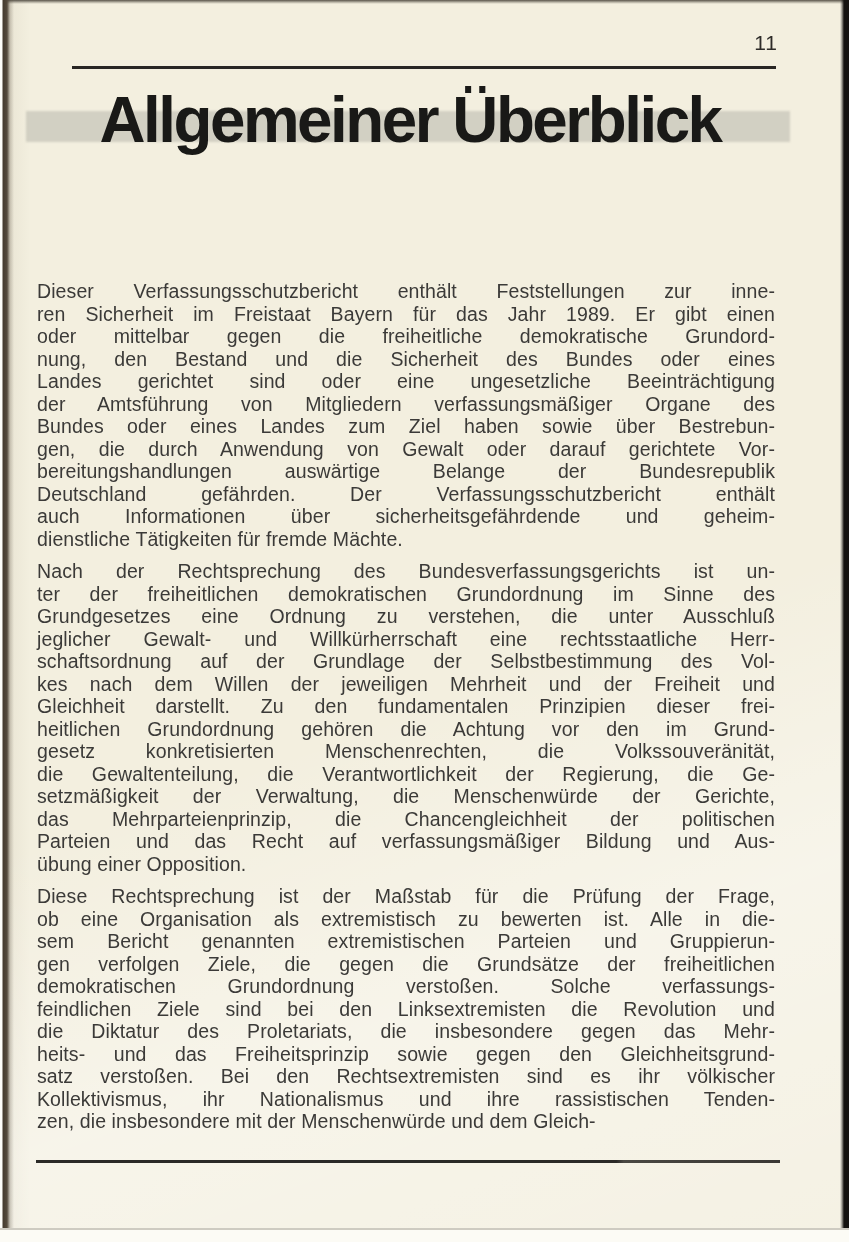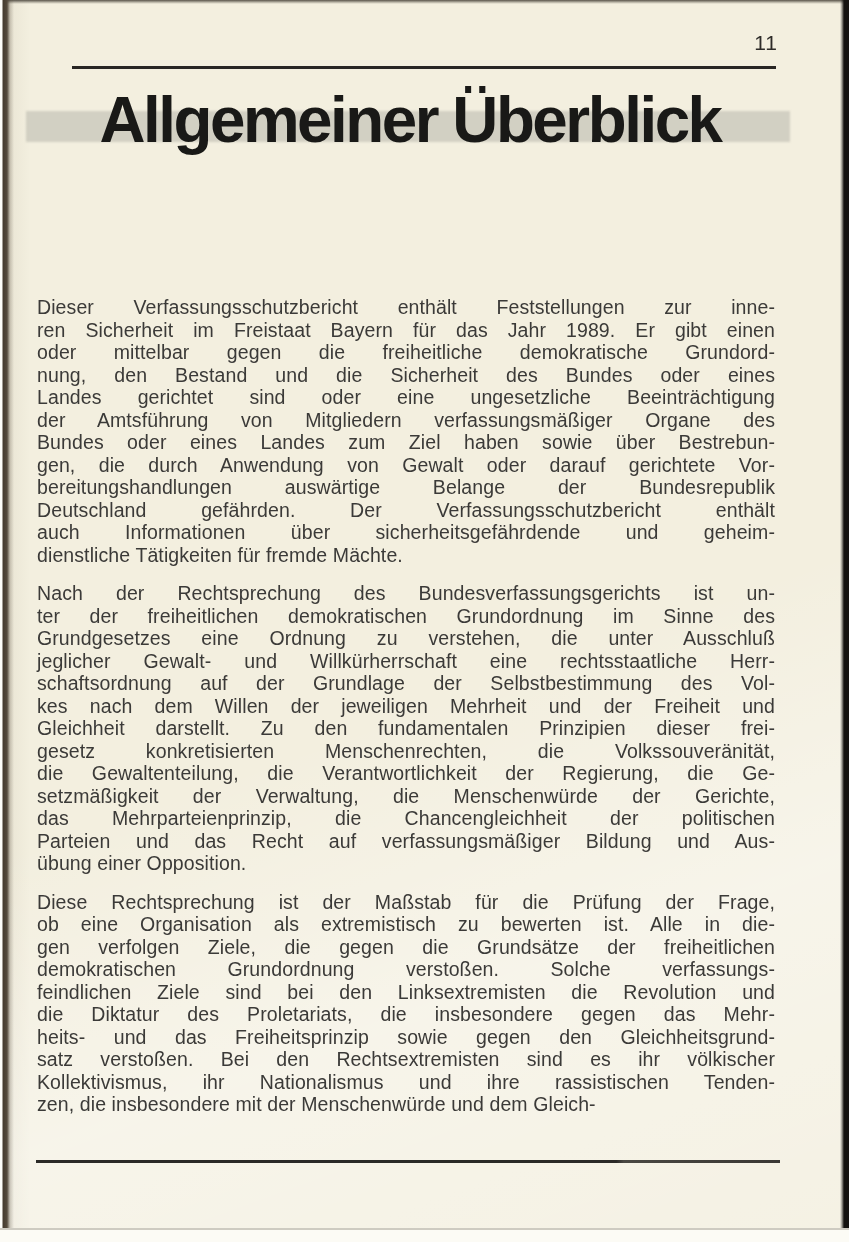--- a/index.html
+++ b/index.html
@@ -90,21 +90,21 @@
   .body-text {
     position: absolute;
     top: 280px;
     left: 37px;
     width: 738px;
     font-size: 19.5px;
     line-height: 22.5px;
     color: var(--text-color, #3b3a38);
     letter-spacing: 0.1px;
   }
-  .paragraph { margin: 16px 0 10px 0; }
+  .paragraph { margin: 0 0 10px 0; }
   .line {
     text-align: justify;
     text-align-last: justify;
     white-space: normal;
   }
   .line.last {
     text-align-last: left;
   }
   .bottom-rule {
     position: absolute;
@@ -143,30 +143,32 @@
         <div class="line last">dienstliche Tätigkeiten für fremde Mächte.</div>
       </div>
       <div class="paragraph">
         <div class="line">Nach der Rechtsprechung des Bundesverfassungsgerichts ist un-</div>
         <div class="line">ter der freiheitlichen demokratischen Grundordnung im Sinne des</div>
         <div class="line">Grundgesetzes eine Ordnung zu verstehen, die unter Ausschluß</div>
         <div class="line">jeglicher Gewalt- und Willkürherrschaft eine rechtsstaatliche Herr-</div>
         <div class="line">schaftsordnung auf der Grundlage der Selbstbestimmung des Vol-</div>
         <div class="line">kes nach dem Willen der jeweiligen Mehrheit und der Freiheit und</div>
         <div class="line">Gleichheit darstellt. Zu den fundamentalen Prinzipien dieser frei-</div>
+        <div class="line">heitlichen Grundordnung gehören die Achtung vor den im Grund-</div>
         <div class="line">gesetz konkretisierten Menschenrechten, die Volkssouveränität,</div>
         <div class="line">die Gewaltenteilung, die Verantwortlichkeit der Regierung, die Ge-</div>
         <div class="line">setzmäßigkeit der Verwaltung, die Menschenwürde der Gerichte,</div>
         <div class="line">das Mehrparteienprinzip, die Chancengleichheit der politischen</div>
         <div class="line">Parteien und das Recht auf verfassungsmäßiger Bildung und Aus-</div>
         <div class="line last">übung einer Opposition.</div>
       </div>
       <div class="paragraph">
         <div class="line">Diese Rechtsprechung ist der Maßstab für die Prüfung der Frage,</div>
         <div class="line">ob eine Organisation als extremistisch zu bewerten ist. Alle in die-</div>
+        <div class="line">sem Bericht genannten extremistischen Parteien und Gruppierun-</div>
         <div class="line">gen verfolgen Ziele, die gegen die Grundsätze der freiheitlichen</div>
         <div class="line">demokratischen Grundordnung verstoßen. Solche verfassungs-</div>
         <div class="line">feindlichen Ziele sind bei den Linksextremisten die Revolution und</div>
         <div class="line">die Diktatur des Proletariats, die insbesondere gegen das Mehr-</div>
         <div class="line">heits- und das Freiheitsprinzip sowie gegen den Gleichheitsgrund-</div>
         <div class="line">satz verstoßen. Bei den Rechtsextremisten sind es ihr völkischer</div>
         <div class="line">Kollektivismus, ihr Nationalismus und ihre rassistischen Tenden-</div>
         <div class="line last">zen, die insbesondere mit der Menschenwürde und dem Gleich-</div>
       </div>
     </div>

